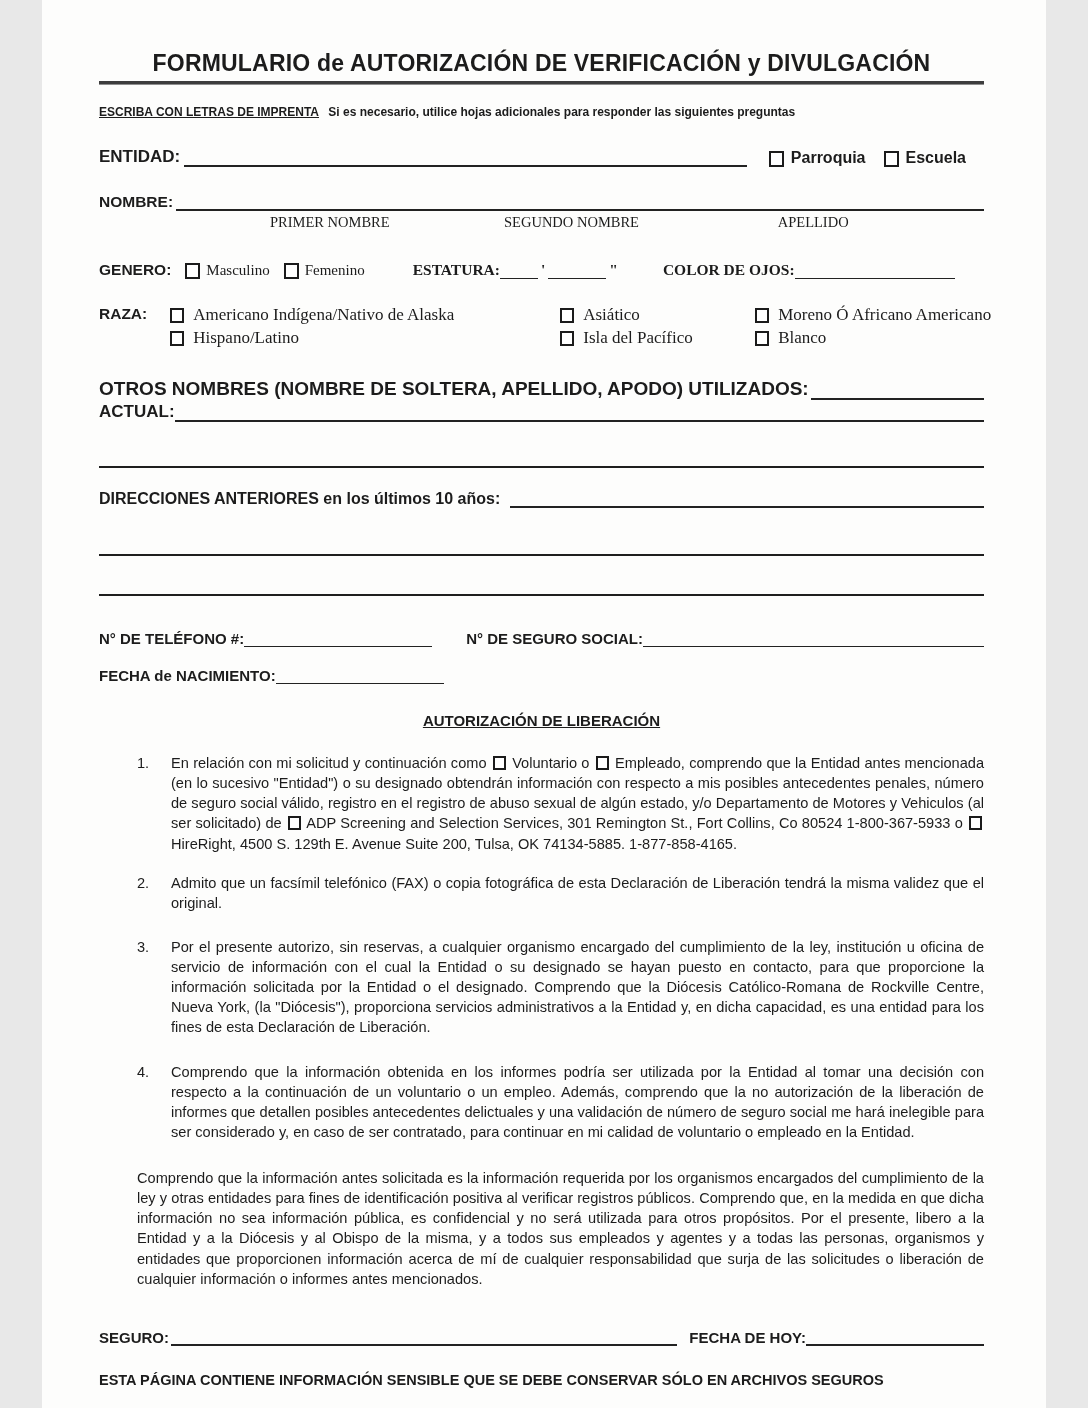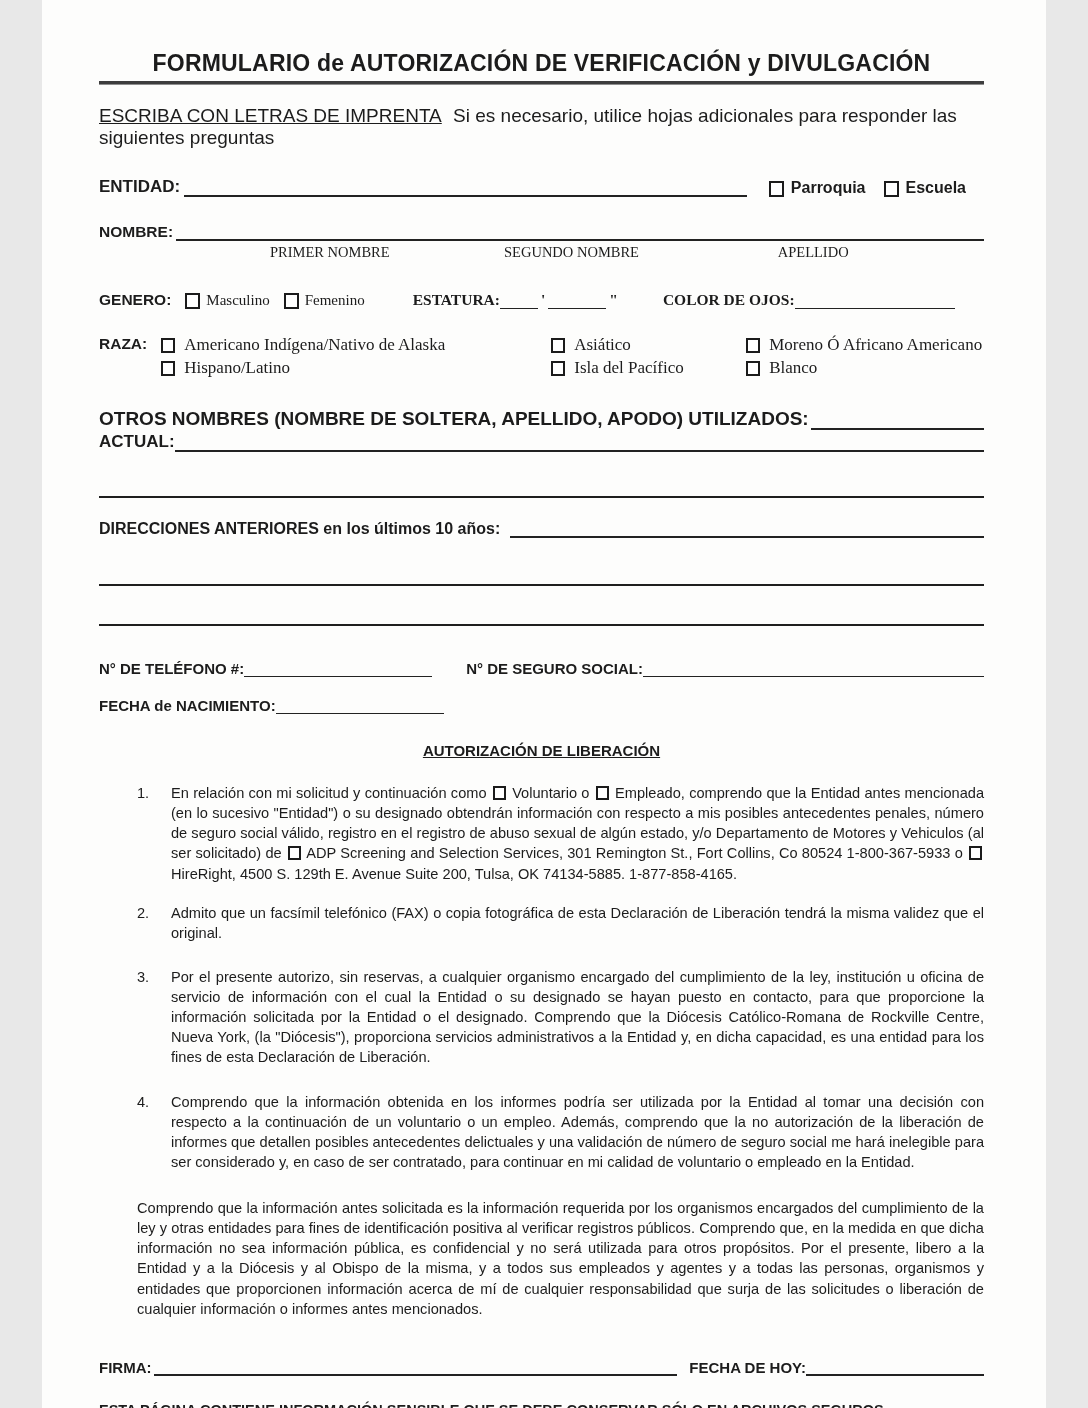--- a/index.html
+++ b/index.html
@@ -13,21 +13,21 @@
     font-family:"Liberation Sans", sans-serif;
     padding:50px 62px 0 57px;
     overflow:hidden;
   }
   .serif { font-family:"Liberation Serif", serif; }
 
   
   .title { text-align:center; font-size:23px; font-weight:bold; letter-spacing:.2px; margin-bottom:4px; }
   .title-rule { height:3px; border-top:3px solid #3d3d3d; border-bottom:1px solid #8f8f8f; margin-bottom:20px; }
 
-  .instructions { font-size:19px; font-weight:normal; margin-bottom:28px; }
+  .instructions { font-size:12px; font-weight:bold; margin-bottom:28px; }
   .instructions .emph { text-decoration:underline; margin-right:6px; }
 
   
   .row { display:flex; align-items:flex-end; }
 
   
   .wl { display:inline-block; border-bottom:2px solid #222; height:15px; }
   .wl.thick { border-bottom-width:2.5px; }
   .grow { flex:1 1 auto; }
   .fline { border-bottom:2.5px solid #1e1e1e; }
@@ -57,21 +57,21 @@
   .name-subs span { flex:1; text-align:center; }
 
   .gender-row { margin-top:30px; font-size:15.5px; }
   .gender-row .cb { margin:0 6px 0 14px; }
   .gender-row .serif { font-size:15px; }
   .sb { font-family:"Liberation Serif", serif; font-weight:bold; font-size:15.5px; }
   .gender-row .h-lbl { margin-left:48px; }
   .gender-row .eye-lbl { margin-left:42px; }
   .gender-row .wl { border-bottom-width:1.5px; }
 
-  .raza-row { margin-top:26px; font-size:15.5px; align-items:flex-start; }
+  .raza-row { margin-top:26px; font-size:15.5px; align-items:flex-start;gap:9px; }
   .raza-cols { display:flex; flex:1; margin-left:14px; }
   .raza-col { display:flex; flex-direction:column; gap:3px; }
   .raza-col.c1 { width:390px; }
   .raza-col.c2 { width:195px; }
   .raza-col.c3 { width:260px; }
   .raza-item { display:flex; align-items:center; font-size:17px; }
   .raza-item .cb { margin-right:9px; width:14px; height:15px; }
 
   .other-row { margin-top:30px; font-size:19px;justify-content:space-between; }
   .other-row .wl { margin-left:2px; }
@@ -254,21 +254,21 @@
 
     <div class="r-item">
       <span class="num">4.</span>
       <div class="txt">Comprendo que la información obtenida en los informes podría ser utilizada por la Entidad al tomar una decisión con respecto a la continuación de un voluntario o un empleo.  Además, comprendo que la no autorización de la liberación de informes que detallen posibles antecedentes delictuales y una validación de número de seguro social me hará inelegible para ser considerado y, en caso de ser contratado, para continuar en mi calidad de voluntario o empleado en la Entidad.</div>
     </div>
   </div>
 
   <p class="closing">Comprendo que la información antes solicitada es la información requerida por los organismos encargados del cumplimiento de la ley y otras entidades para fines de identificación positiva al verificar registros públicos.  Comprendo que, en la medida en que dicha información no sea información pública, es confidencial y no será utilizada para otros propósitos.  Por el presente, libero a la Entidad y a la Diócesis y al Obispo de la misma, y a todos sus empleados y agentes y a todas las personas, organismos y entidades que proporcionen información acerca de mí de cualquier responsabilidad que surja de las solicitudes o liberación de cualquier información o informes antes mencionados.</p>
 
   <div class="row sig-row">
-    <span class="lbl">FIRMA:</span>
+    <span class="lbl">SEGURO:</span>
     <span class="wl grow sig-line"></span>
     <span class="lbl">FECHA DE HOY:</span>
     <span class="wl w175"></span>
   </div>
 
   <p class="notice">ESTA PÁGINA CONTIENE INFORMACIÓN SENSIBLE QUE SE DEBE CONSERVAR SÓLO EN ARCHIVOS SEGUROS</p>
 
   <p class="footer serif">HR151 2/08/13R</p>
 
 </div>

